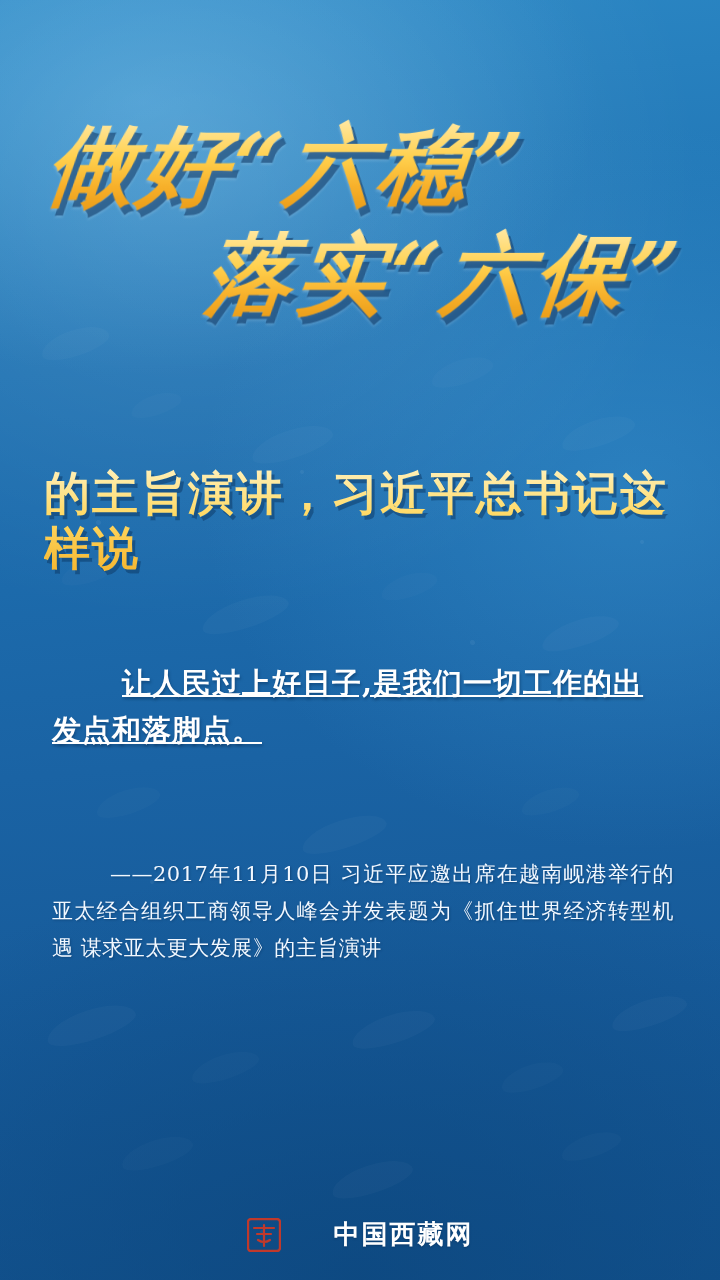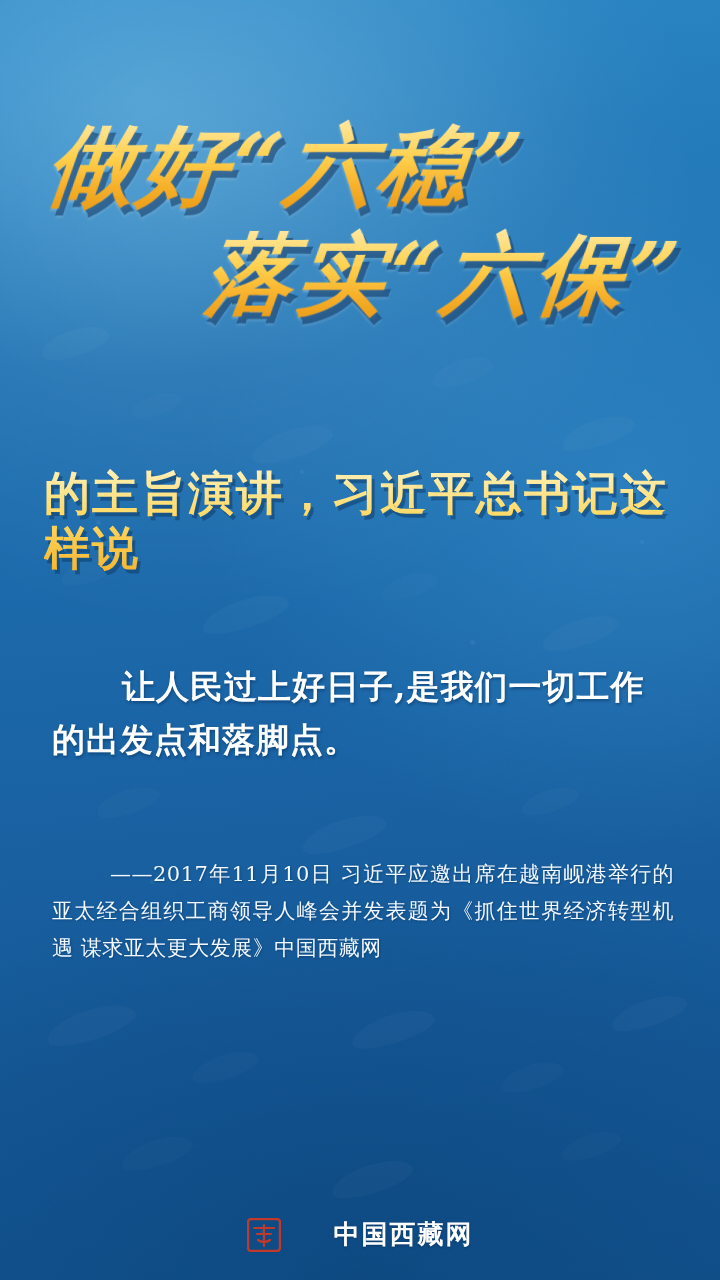--- a/index.html
+++ b/index.html
@@ -100,27 +100,28 @@
     filter: drop-shadow(3px 4px 0 rgba(8,48,92,0.45));
   }
 
   
   .quote {
     position: absolute;
     top: 660px;
     left: 52px;
     width: 620px;
     font-family: "DejaVu Serif", "Liberation Serif", serif;
-    font-size: 33px;
+    font-size: 29px;
     line-height: 1.62;
     color: #ffffff;
     text-indent: 70px;
     letter-spacing: 1px;
     text-shadow: 1px 2px 3px rgba(5,40,80,0.45);
     font-weight: 600;
+    text-decoration: underline;
   }
 
   
   .source {
     position: absolute;
     top: 856px;
     left: 52px;
     width: 622px;
     font-family: "DejaVu Serif", "Liberation Serif", serif;
     font-size: 21px;
@@ -199,21 +200,21 @@
 
   <div class="title-block">
     <div class="title-line l1">做好“六稳”</div>
     <div class="title-line l2">落实“六保”</div>
   </div>
 
   <div class="subhead">的主旨演讲，习近平总书记这样说</div>
 
   <div class="quote">让人民过上好日子,是我们一切工作的出发点和落脚点。</div>
 
-  <div class="source">——2017年11月10日 习近平应邀出席在越南岘港举行的亚太经合组织工商领导人峰会并发表题为《抓住世界经济转型机遇 谋求亚太更大发展》中国西藏网</div>
+  <div class="source">——2017年11月10日 习近平应邀出席在越南岘港举行的亚太经合组织工商领导人峰会并发表题为《抓住世界经济转型机遇 谋求亚太更大发展》的主旨演讲</div>
 
   <div class="footer">
     <span class="logo-mark">
       <svg width="34" height="34" viewBox="0 0 34 34" aria-hidden="true">
         <rect x="1" y="1" width="32" height="32" rx="3" fill="none" stroke="#c0392b" stroke-width="2.4"></rect>
         <path d="M7 10 h20 M17 7 v21 M10 16 h14 M11 22 q6 4 12 0" fill="none" stroke="#c0392b" stroke-width="2.2" stroke-linecap="round"></path>
       </svg>
     </span>
     <span class="footer-text">中国西藏网</span>
   </div>

